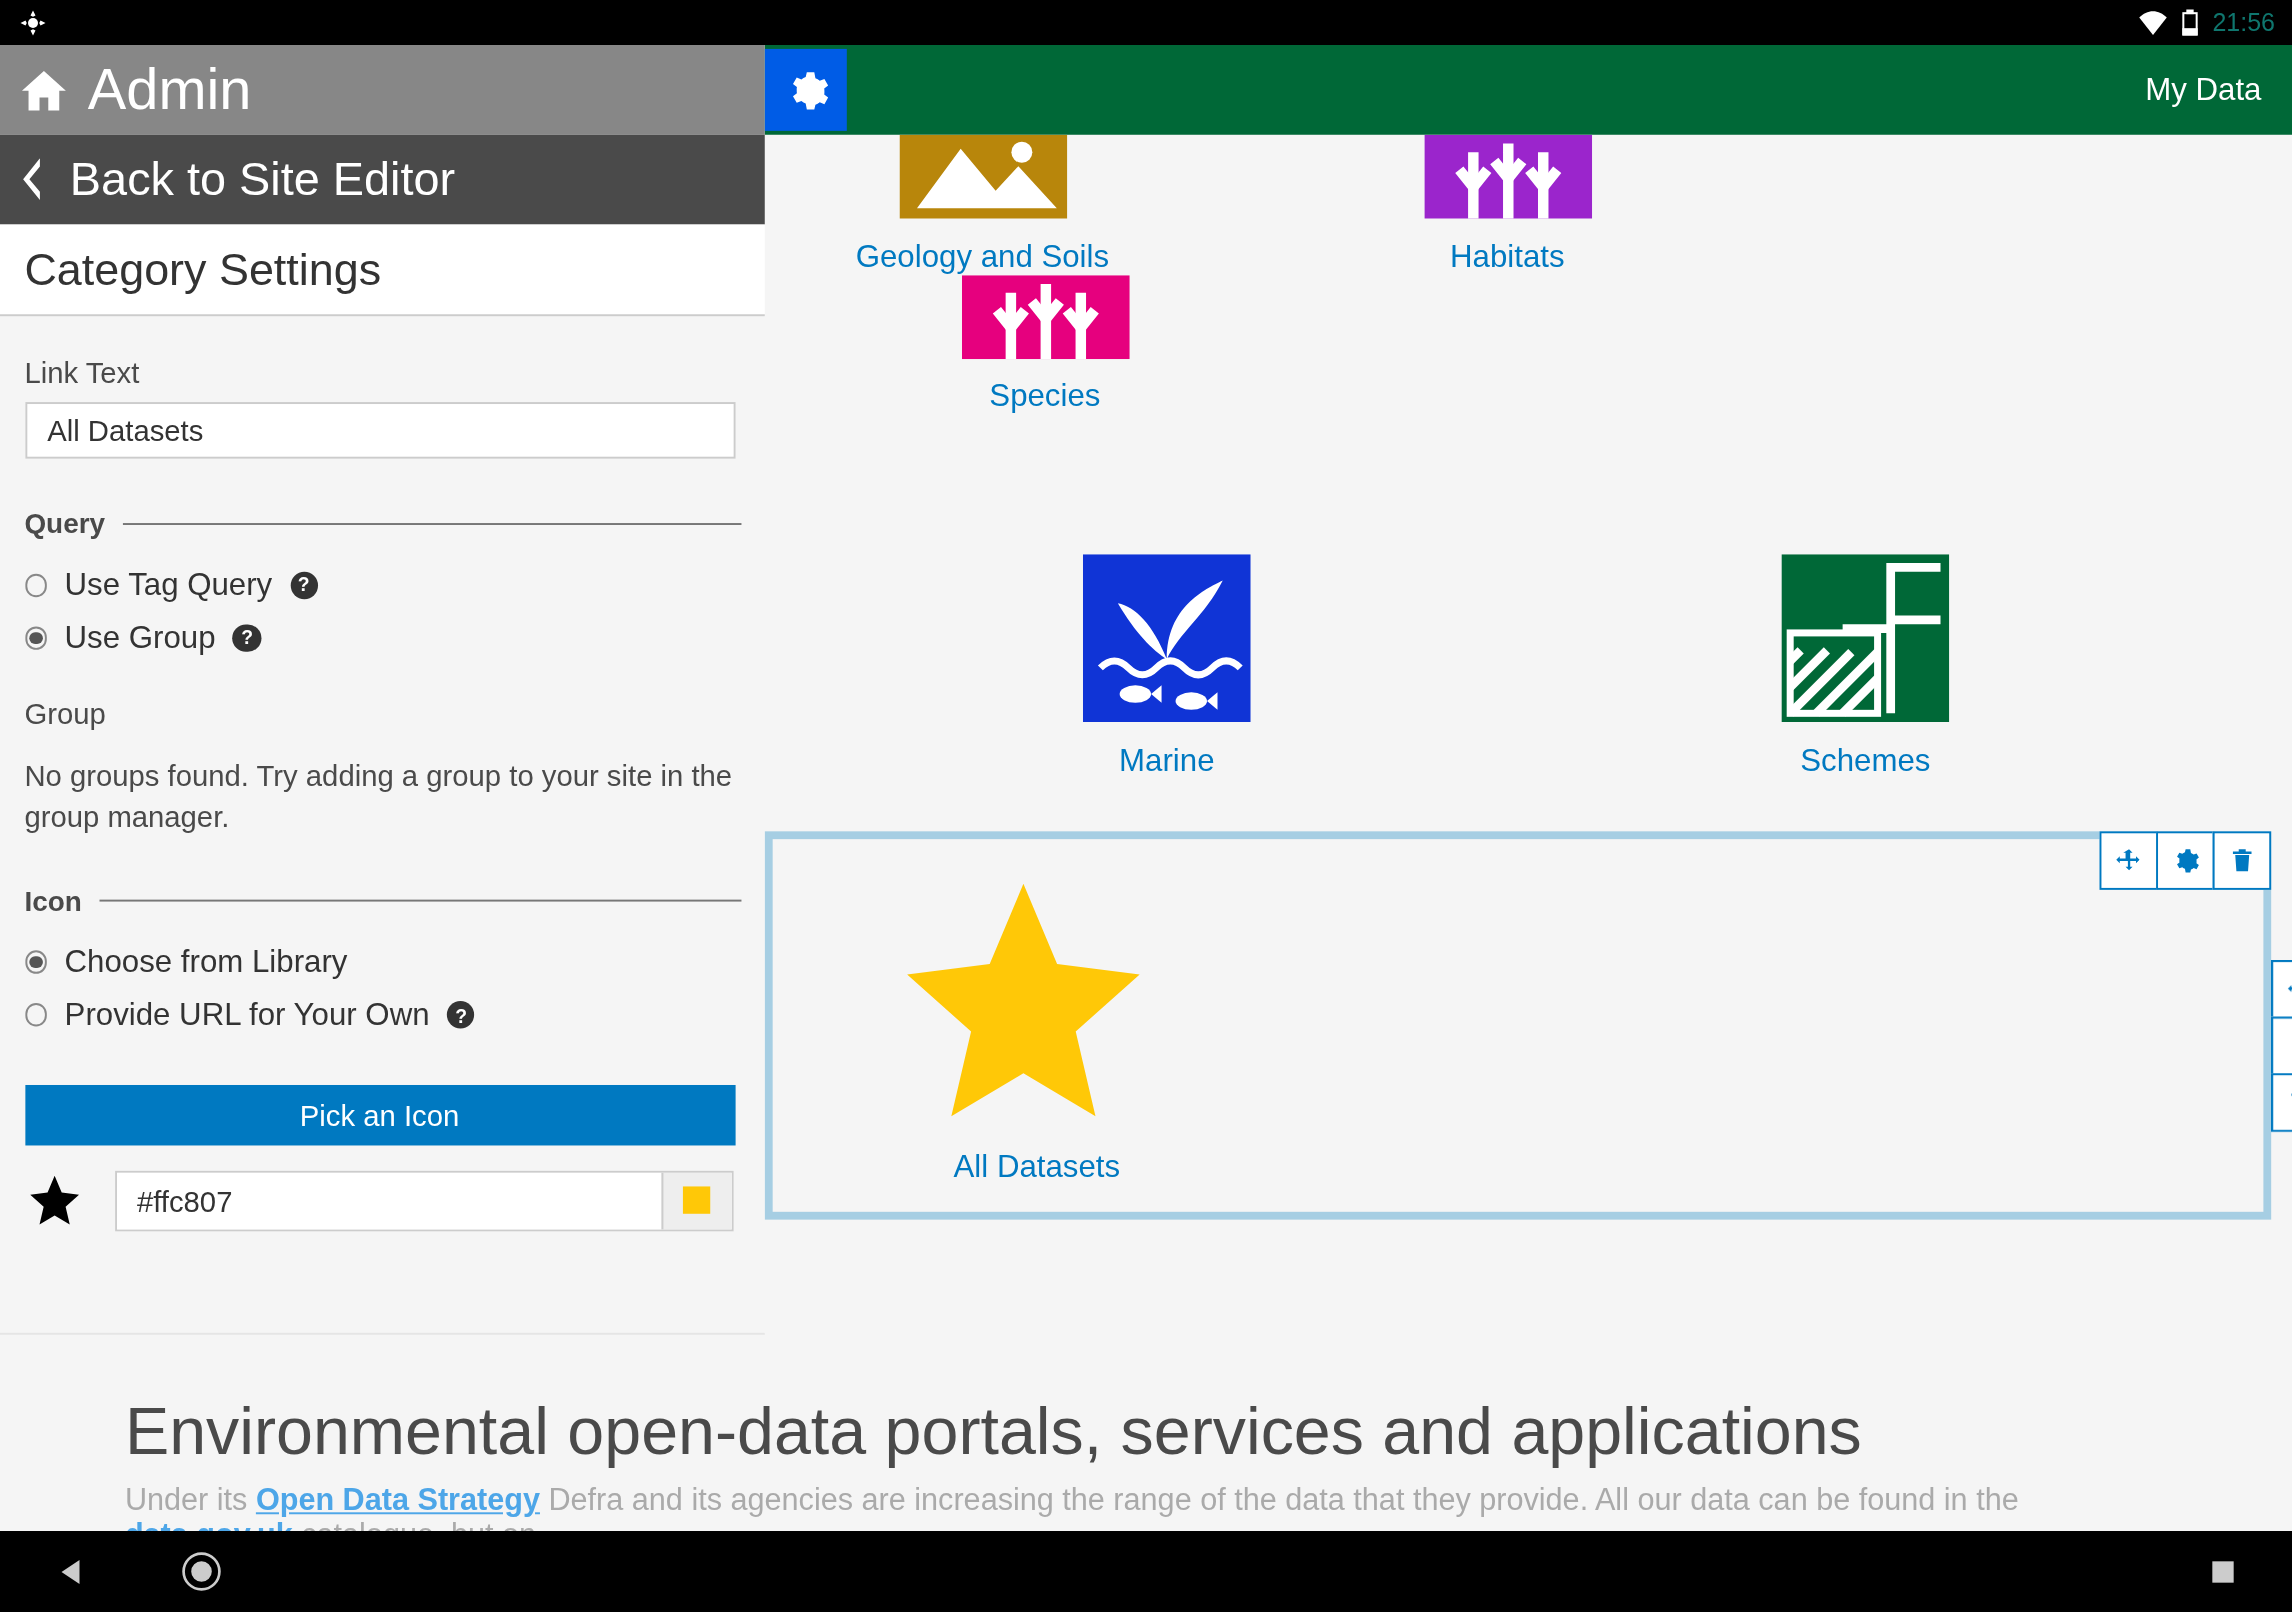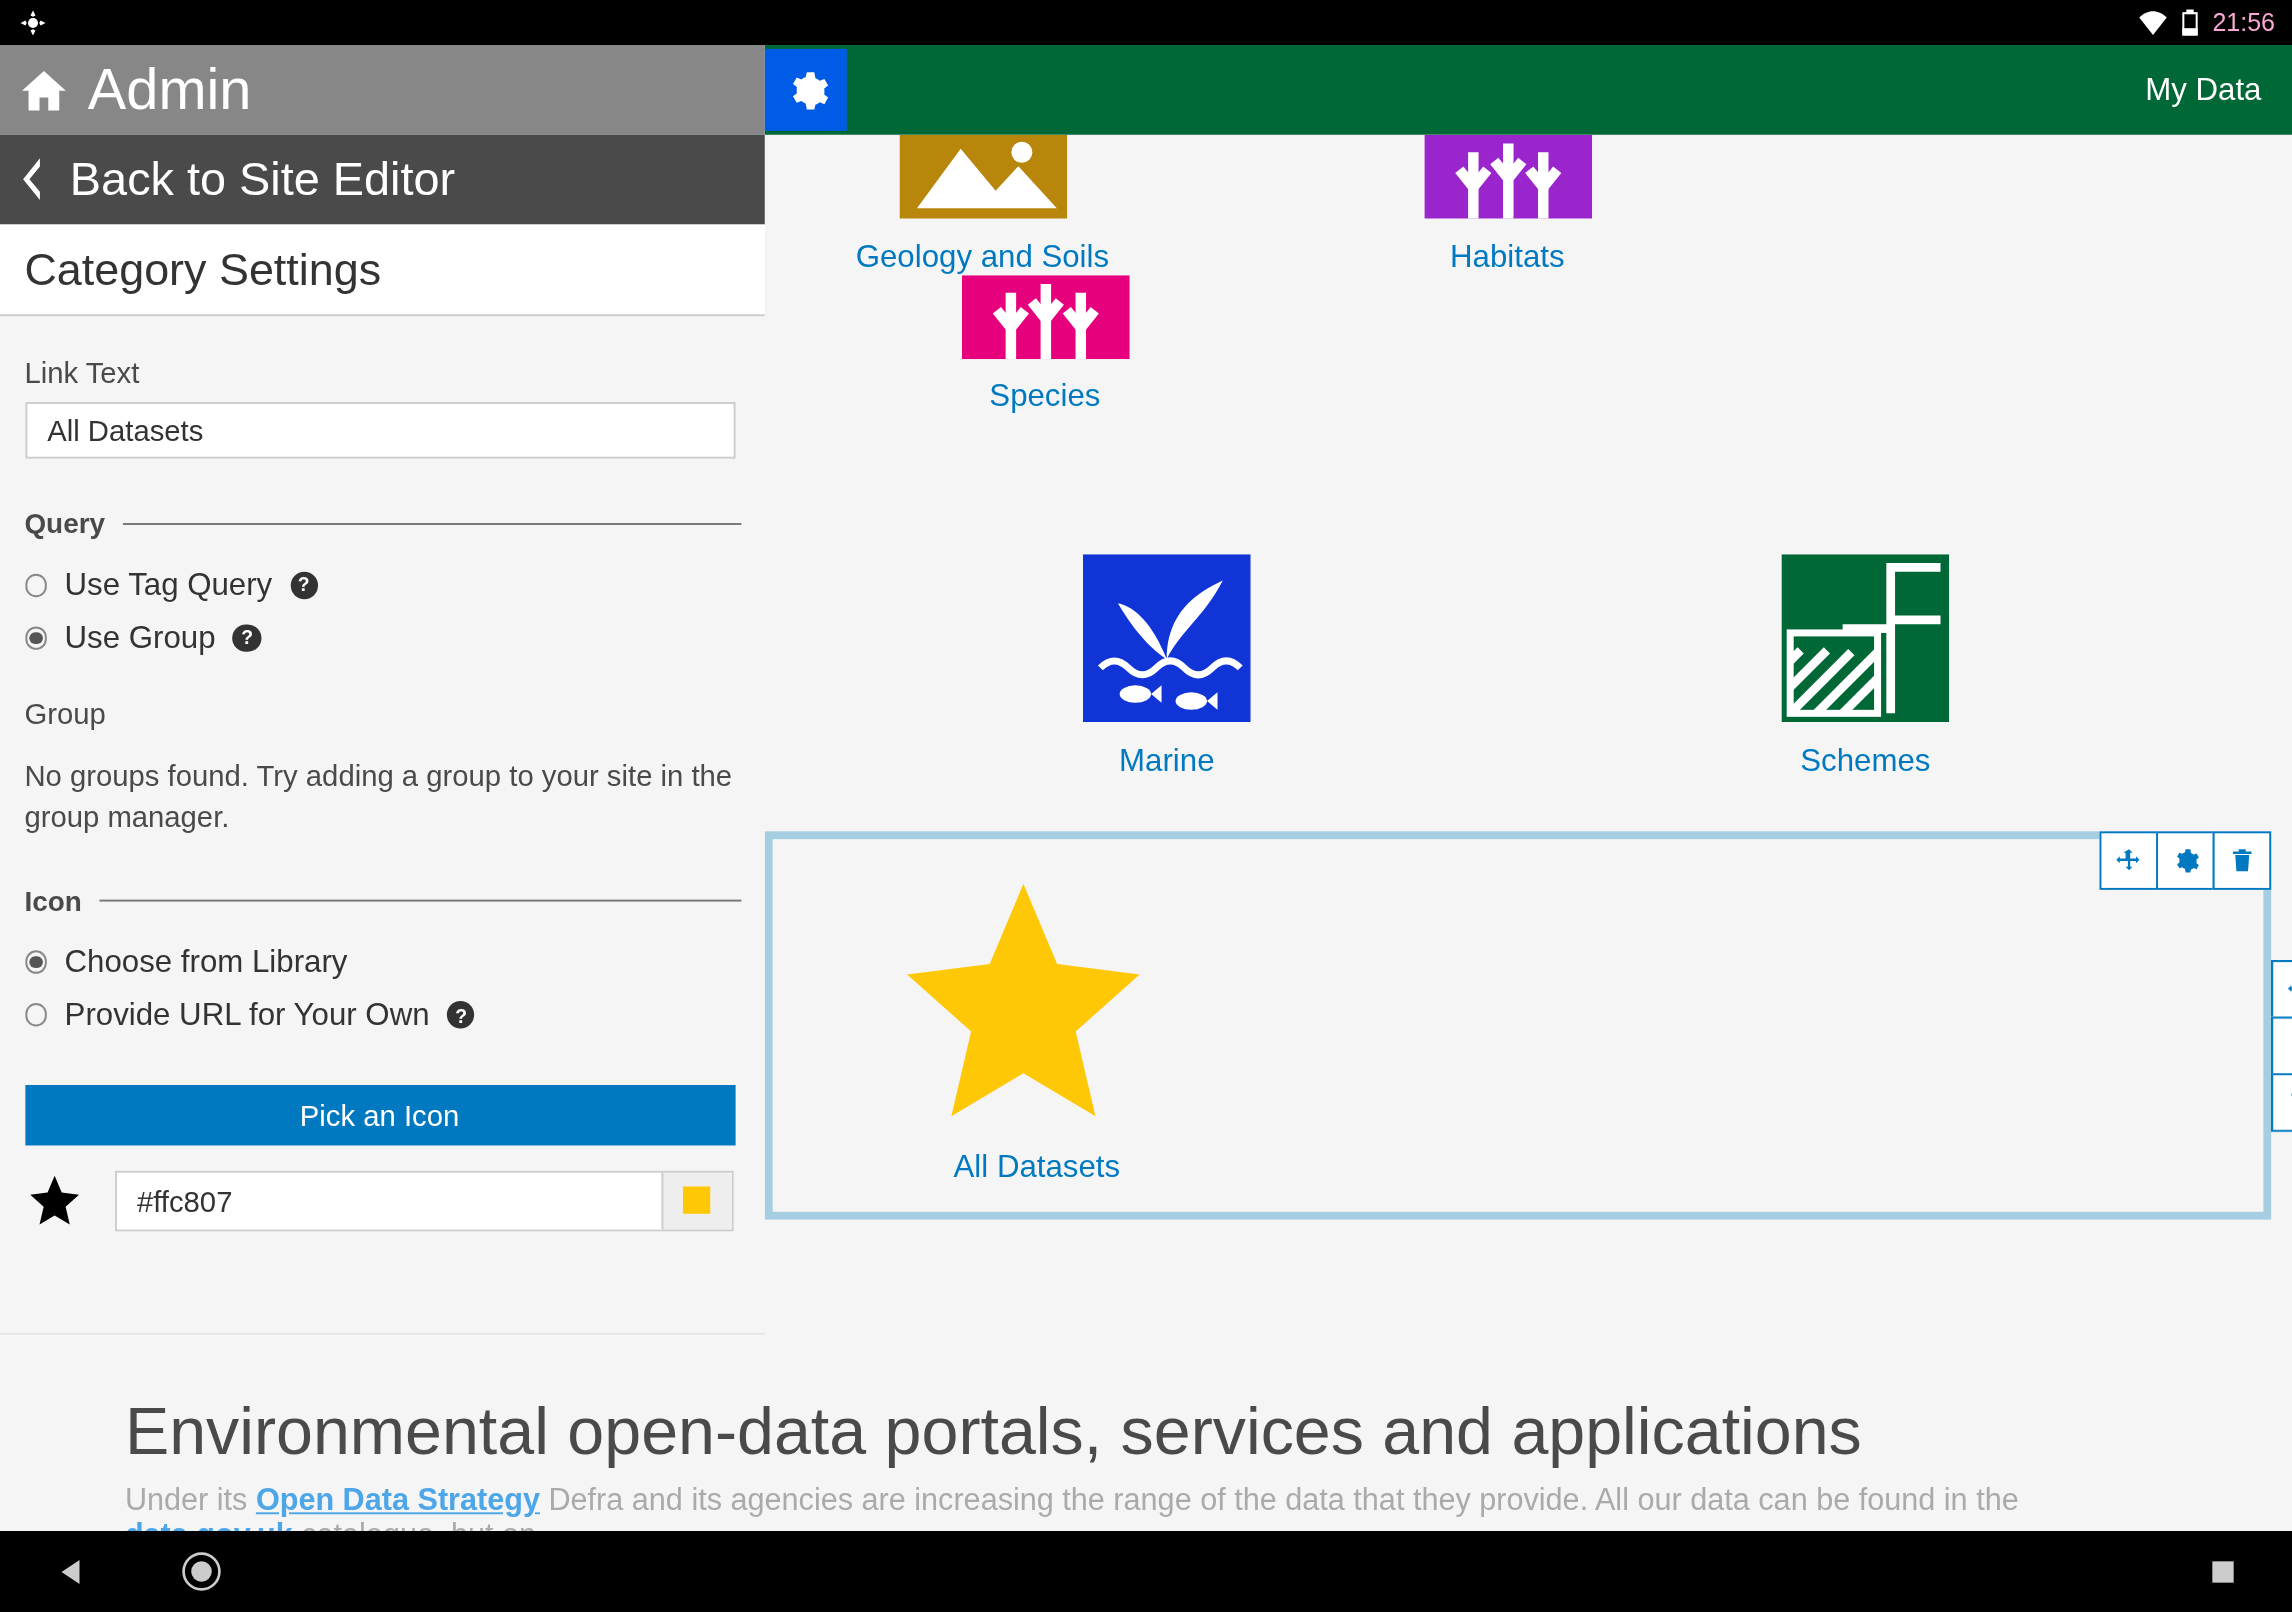--- a/index.html
+++ b/index.html
@@ -1,19 +1,19 @@
 <!DOCTYPE html>
 <html style="font-size:14.3px"><head>
 <meta charset="utf-8">
 <style>
 * { margin: 0; padding: 0; box-sizing: border-box; font-family: "Avenir Next", "Segoe UI", Arial, sans-serif; }
 html, body { width: 2293px; height: 1612px; background: #f5f5f5; overflow: hidden; }
 
 
-.statusbar { height: 45px; background: #000; color: #f9a8d4; display: flex; align-items: center; padding: 0 18px; font-size: 25px; }
+.statusbar { height: 45px; background: #000; color: #0f766e; display: flex; align-items: center; padding: 0 18px; font-size: 25px; }
 .statusbar .sb-left { flex: 1; }
 .statusbar .sb-right { display: flex; align-items: center; gap: 14.3px; }
 
 
 .tablet-area { width: 1992px; height: 1567px; position: relative; }
 .page-scaled {
   width: 1175px; height: 803px;
   transform-origin: top left;
   transform: scale(1.9512);
   position: absolute; top: 0; left: 0;

